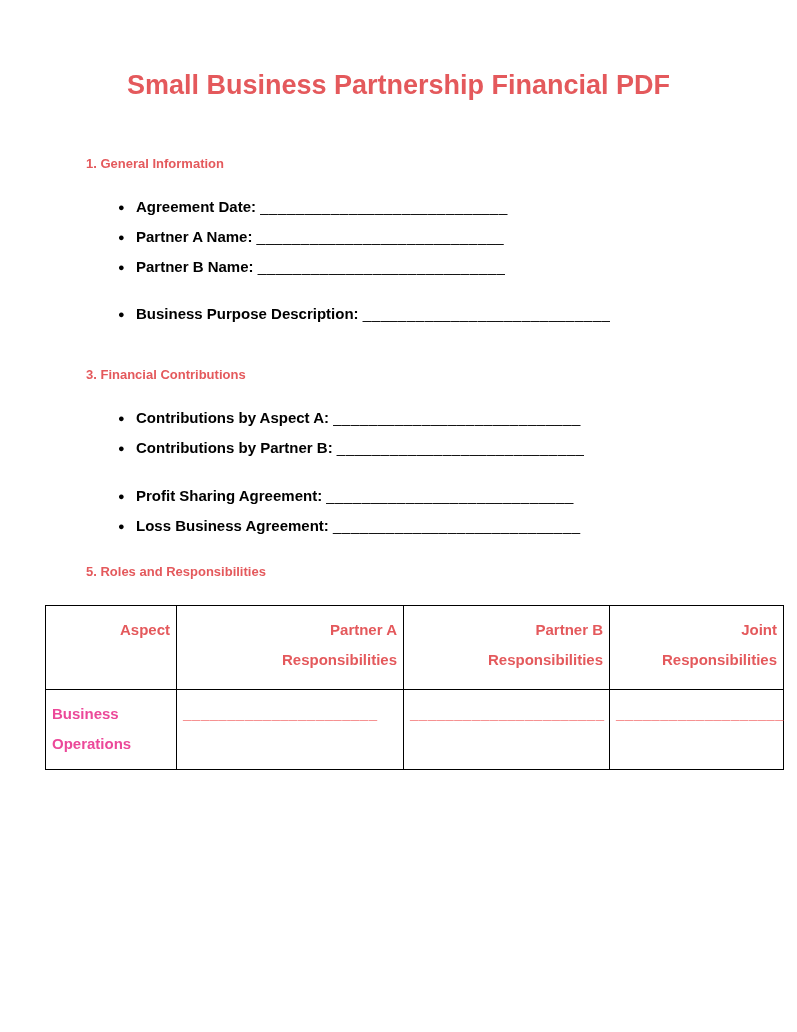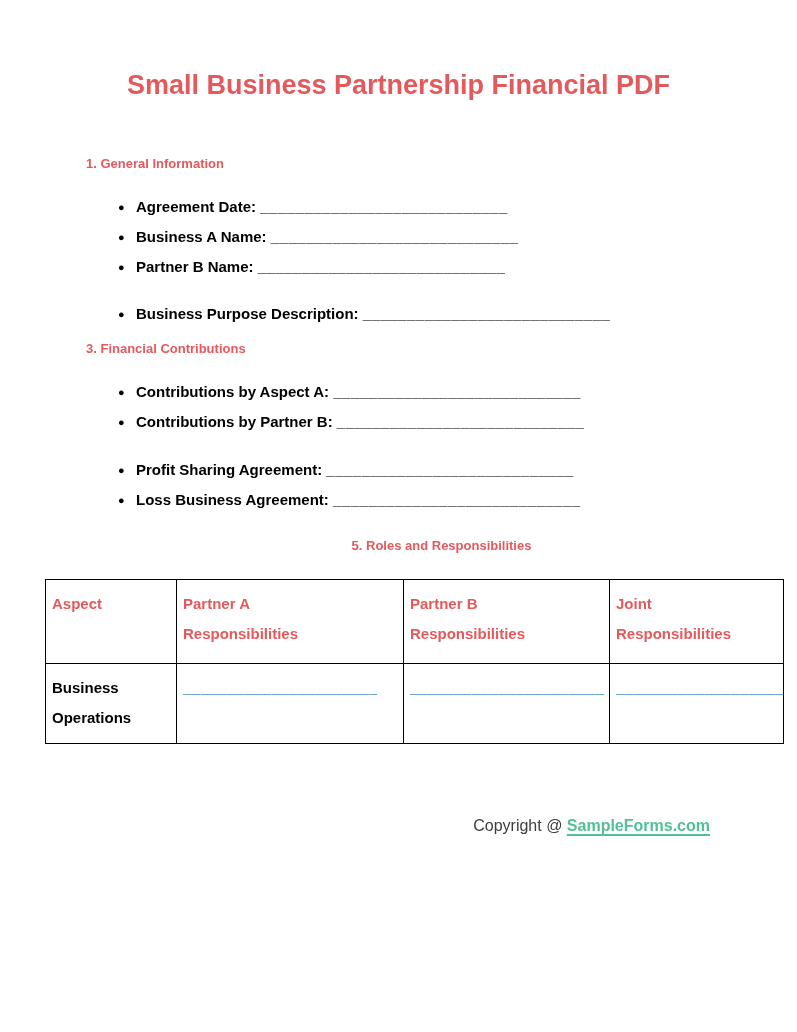--- a/index.html
+++ b/index.html
@@ -25,23 +25,23 @@
   }
   .section-heading {
     margin-left: 86px;
     font-size: 13px;
     font-weight: bold;
     line-height: 20px;
     color: #e4595c;
   }
   .h1-gap { margin-top: 54px; }
   .h2-gap { margin-top: 21px; }
-  .h3-gap { margin-top: 10px; }
+  .h3-gap { margin-top: 36px; }
   .h4-gap { margin-top: 21px; }
-  .h5-gap { margin-top: 21px; text-align: center; }
+  .h5-gap { margin-top: 21px; }
   ul.fill-list {
     list-style: none;
     margin-top: 18px;
     margin-left: 118px;
   }
   ul.fill-list.single { margin-top: 17px; }
   ul.fill-list li {
     position: relative;
     line-height: 30px;
     font-size: 15px;
@@ -49,41 +49,41 @@
     color: #000000;
     padding-left: 18px;
   }
   ul.fill-list li .bullet-dot {
     position: absolute;
     left: 0;
     top: 0;
     line-height: 30px;
     font-size: 11px;
   }
-  .blank-line { font-weight: bold; letter-spacing: 0.5px; }
+  .blank-line { font-weight: normal; letter-spacing: 0.5px; }
   table.resp-table {
     border-collapse: collapse;
     table-layout: fixed;
     margin-top: 23px;
     margin-left: 45px;
     width: 718px;
   }
   table.resp-table td {
     border: 1px solid #000000;
     vertical-align: top;
     padding: 9px 6px 0 6px;
     font-size: 15px;
     font-weight: bold;
     line-height: 30px;
     white-space: pre-line;
   }
-  table.resp-table tr.head-row td { height: 84px; color: #e4595c; }
+  table.resp-table tr.head-row td { height: 84px; color: #e4595c; text-align: right; }
   table.resp-table tr.data-row td { height: 80px; }
-  table.resp-table td.aspect-cell { color: #000000; margin-left: 20px; }
-  table.resp-table td.blank-cell { color: #0369a1; letter-spacing: 0.5px; }
+  table.resp-table td.aspect-cell { color: #ec4899; margin-left: 20px; }
+  table.resp-table td.blank-cell { color: #ef4444; letter-spacing: 0.5px; }
   .col-aspect { width: 131px; }
   .col-pa { width: 227px; }
   .col-pb { width: 206px; }
   .col-joint { width: 174px; }
   .footer {
     margin-top: 73px;
     padding-right: 87px;
     text-align: right;
     font-size: 16px;
     color: #3c3c3c;
@@ -104,21 +104,21 @@
 <div class="page">
 
   <div class="doc-title">Small Business Partnership Financial PDF</div>
 
   <div class="section-heading h1-gap">1. General Information</div>
   <ul class="fill-list">
     <li>
       <span class="bullet-dot">●</span><span>Agreement Date:</span> <span class="blank-line">____________________________</span>
     </li>
     <li>
-      <span class="bullet-dot">●</span><span>Business A Name:</span> <span class="blank-line">____________________________</span>
+      <span class="bullet-dot">●</span><span>Partner A Name:</span> <span class="blank-line">____________________________</span>
     </li>
     <li>
       <span class="bullet-dot">●</span><span>Partner B Name:</span> <span class="blank-line">____________________________</span>
     </li>
   </ul>
 
   <ul class="fill-list single">
     <li>
       <span class="bullet-dot">●</span><span>Business Purpose Description:</span> <span class="blank-line">____________________________</span>
     </li>
@@ -159,17 +159,14 @@
     <tr class="data-row">
       <td class="aspect-cell">Business
 Operations</td>
       <td class="blank-cell">______________________</td>
       <td class="blank-cell">______________________</td>
       <td class="blank-cell">___________________</td>
     </tr>
   </tbody>
     </table>
 
-  <div class="footer">
-    <span>Copyright @ </span><span class="brand-link">SampleForms.com</span>
-  </div>
 
 </div>
 
 </body></html>

